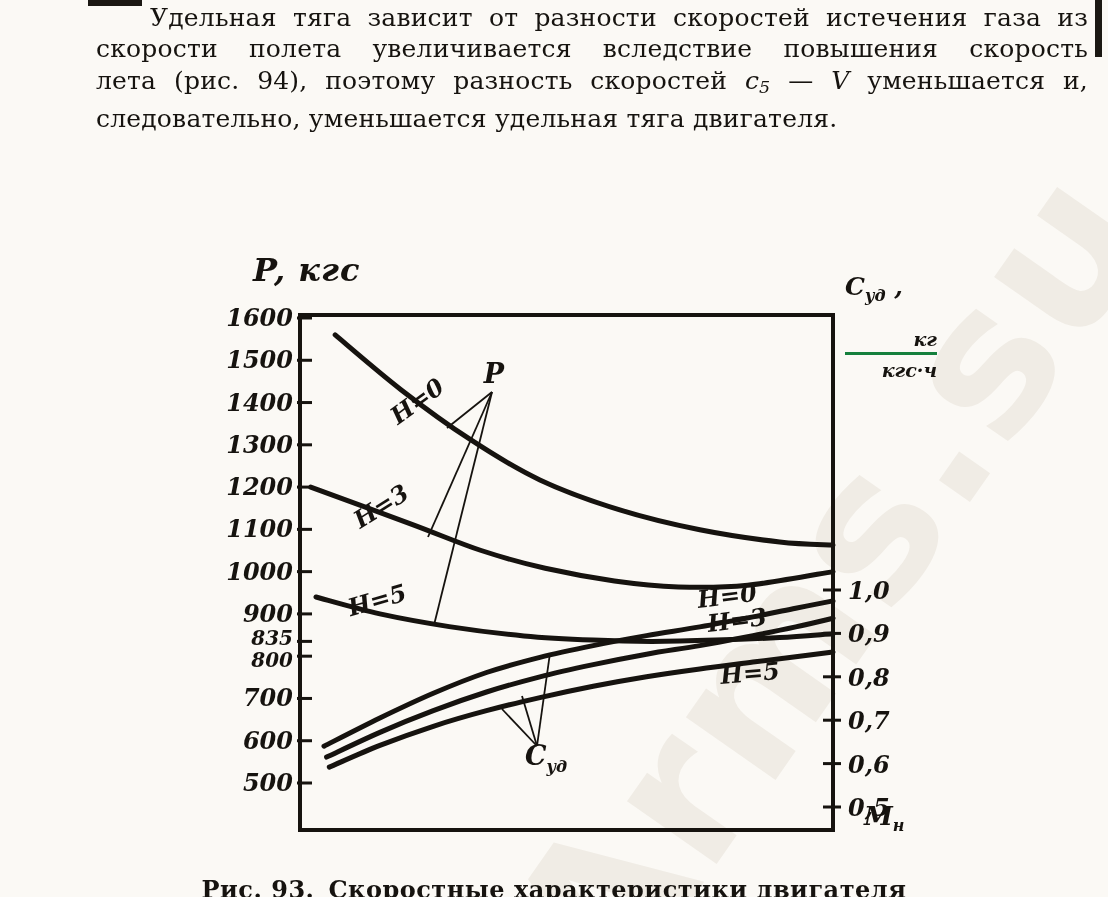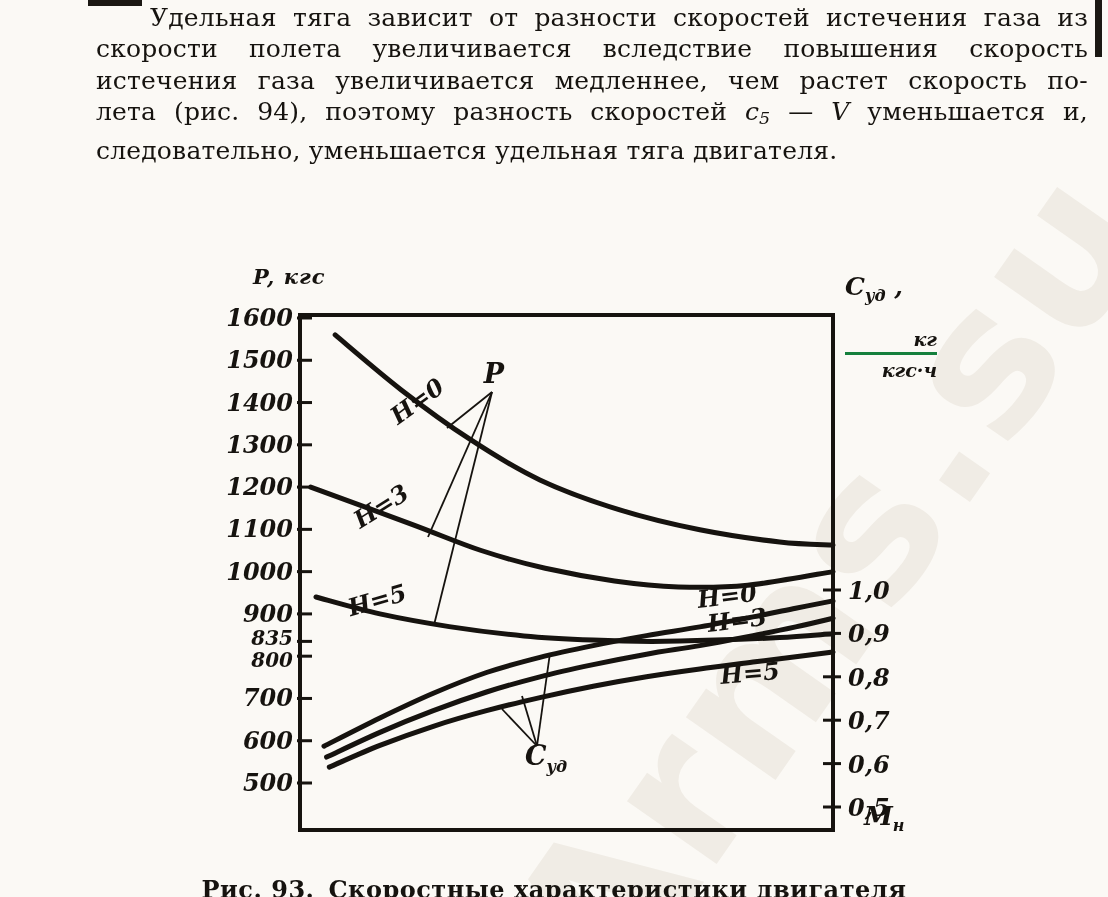--- a/index.html
+++ b/index.html
@@ -28,21 +28,21 @@
     display:flex;align-items:center;justify-content:center;
     transform:rotate(-55deg);
     font-family:"DejaVu Sans",sans-serif;font-weight:bold;
     font-size:200px;letter-spacing:4px;
     color:rgba(128,108,76,0.09);
     pointer-events:none;user-select:none;white-space:nowrap;
   }
   svg.chart{position:absolute;left:0;top:0;}
   
   .axis-title{position:absolute;font-style:italic;font-weight:bold;white-space:nowrap;}
-  .left-axis-title{left:253px;top:264px;font-size:21px;letter-spacing:1px;}
+  .left-axis-title{left:253px;top:251px;font-size:32px;letter-spacing:1px;}
   .right-axis-title{left:845px;top:272px;font-size:25px;}
   .right-axis-title sub, .cud-pointer sub{font-size:16px;font-style:italic;}
   .unit-frac{position:absolute;left:845px;top:326px;width:92px;text-align:right;
     font-style:italic;font-weight:bold;font-size:19px;line-height:26px;}
   .unit-frac .den{border-top:3px solid #15803d;padding-top:2px;}
   .x-axis-title{left:864px;top:801px;font-size:26px;}
   .x-axis-title sub{font-size:16px;}
   .clabel{
     position:absolute;font-style:italic;font-weight:bold;font-size:24px;
     white-space:nowrap;transform-origin:center;
@@ -72,21 +72,20 @@
 <body>
 
 <div class="page">
 
   <div class="artifact a1"></div>
   <div class="artifact a2"></div>
 
   <div class="paragraph">
     <div class="pline first">Удельная тяга зависит от разности скоростей истечения газа из</div>
     <div class="pline">скорости полета увеличивается вследствие повышения скорость</div>
-    <div class="pline">истечения газа увеличивается медленнее, чем растет скорость по-</div>
     <div class="pline"><span>лета (рис. 94), поэтому разность скоростей </span><span class="mi">c</span><span class="msub">5</span><span> — </span><span class="mi">V</span><span> уменьшается и,</span></div>
     <div class="pline last">следовательно, уменьшается удельная тяга двигателя.</div>
   </div>
 
   <div class="watermark">Arms.su</div>
 
   <svg class="chart" id="chart" width="1108" height="897" viewBox="0 0 1108 897">
       <rect x="300" y="315" width="533" height="515" fill="none" stroke="#16130f" stroke-width="4"></rect>
       <line x1="297" y1="318" x2="312" y2="318" stroke="#16130f" stroke-width="3"></line>
       <text x="293" y="326" text-anchor="end" font-family="&quot;DejaVu Serif&quot;,serif" font-size="24" font-style="italic" font-weight="bold" fill="#16130f">1600</text>

